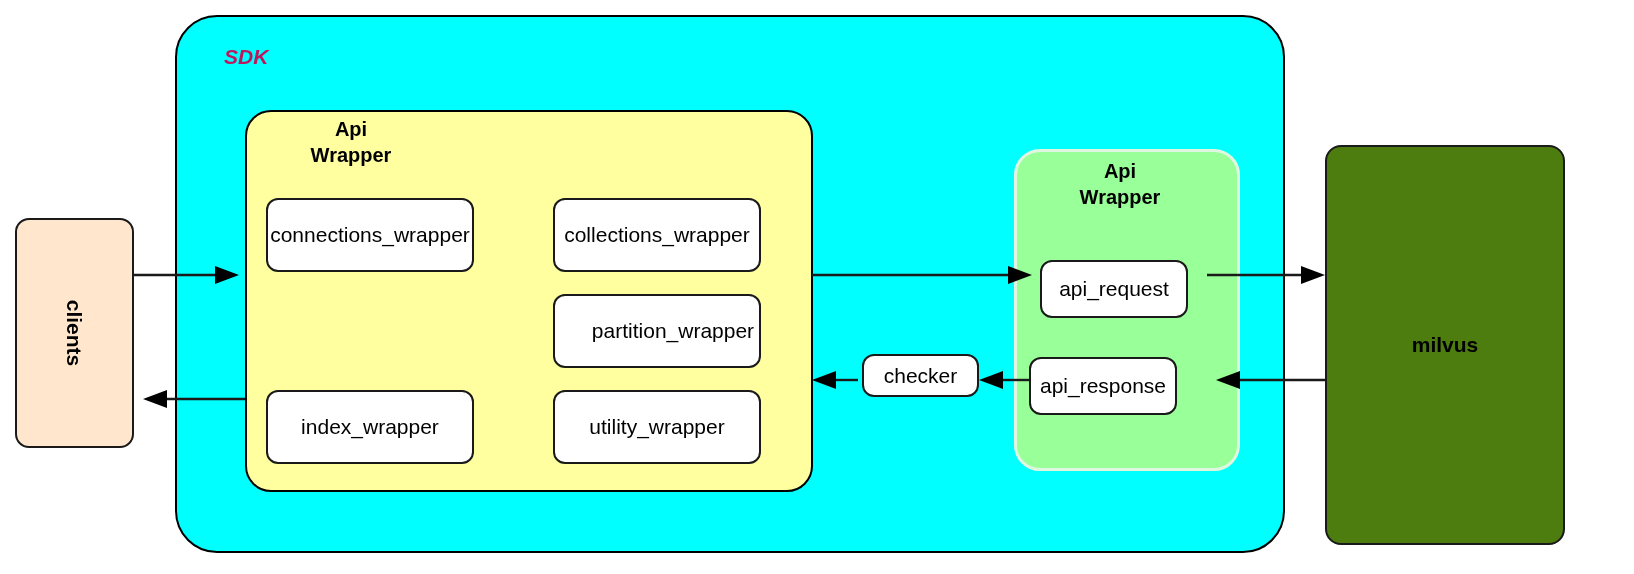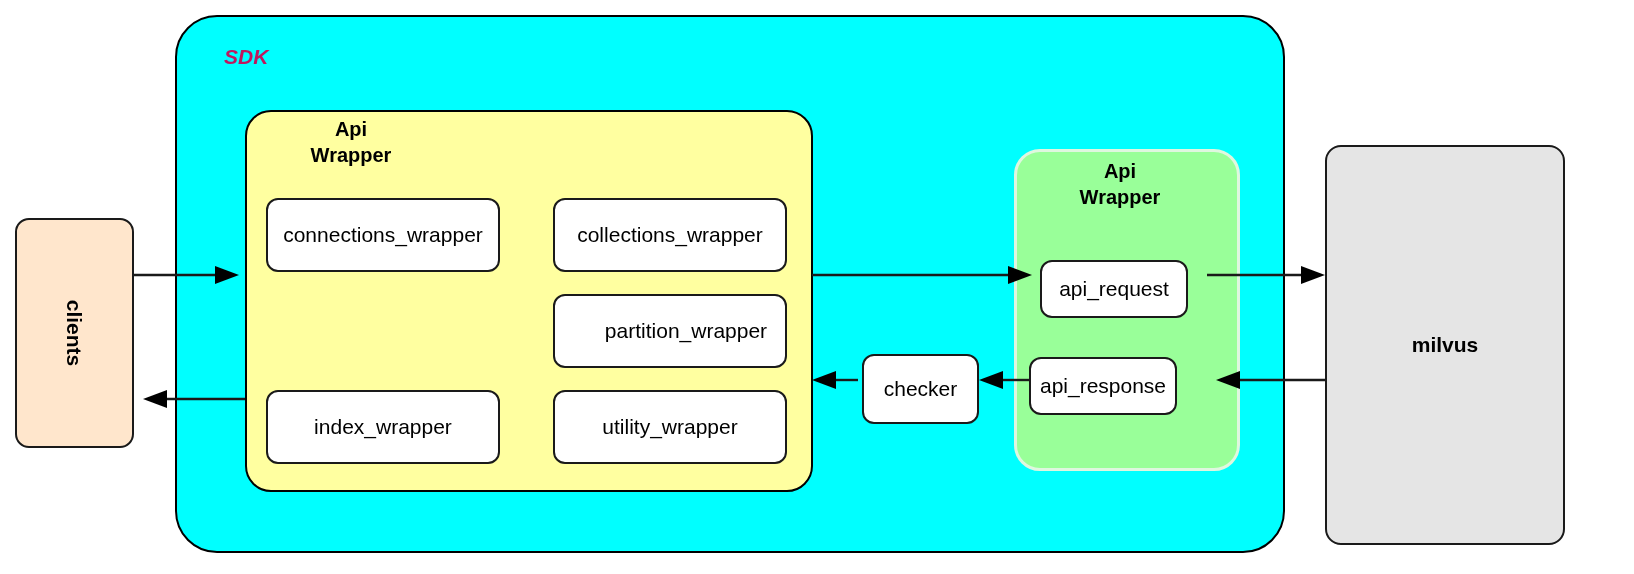--- a/index.html
+++ b/index.html
@@ -95,21 +95,21 @@
     text-align: center;
   }
 
   
   .wbox {
     background: #ffffff;
     border: 2.5px solid #1a1a1a;
     border-radius: 12px;
     font-size: 21px;
     font-weight: normal;
-    width: 234px;
+    width: 208px;
     height: 74px;
   }
 
   
   .gateway-box {
     left: 1012px;
     top: 147px;
     width: 226px;
     height: 322px;
     background: #99ff99;
@@ -135,34 +135,34 @@
     font-size: 21px;
     width: 148px;
     height: 58px;
   }
 
   
   .checker-box {
     left: 860px;
     top: 352px;
     width: 117px;
-    height: 70px;
+    height: 43px;
     background: #ffffff;
     border: 2.5px solid #1a1a1a;
     border-radius: 12px;
     font-size: 21px;
   }
 
   
   .milvus-box {
     left: 1325px;
     top: 145px;
     width: 240px;
     height: 400px;
-    background: #e5e5e5;
+    background: #4d7c0f;
     border: 2px solid #1a1a1a;
     border-radius: 16px;
     font-size: 21px;
     font-weight: bold;
   }
 
   
   .connectors {
     position: absolute;
     left: 0; top: 0;

